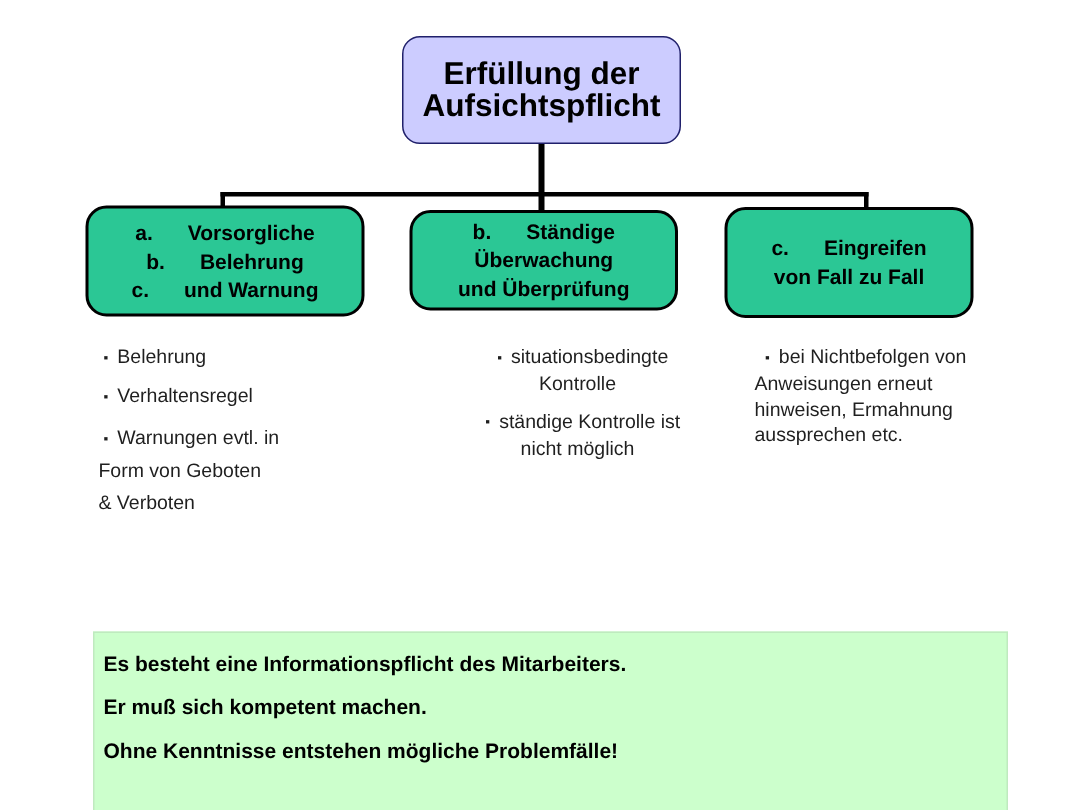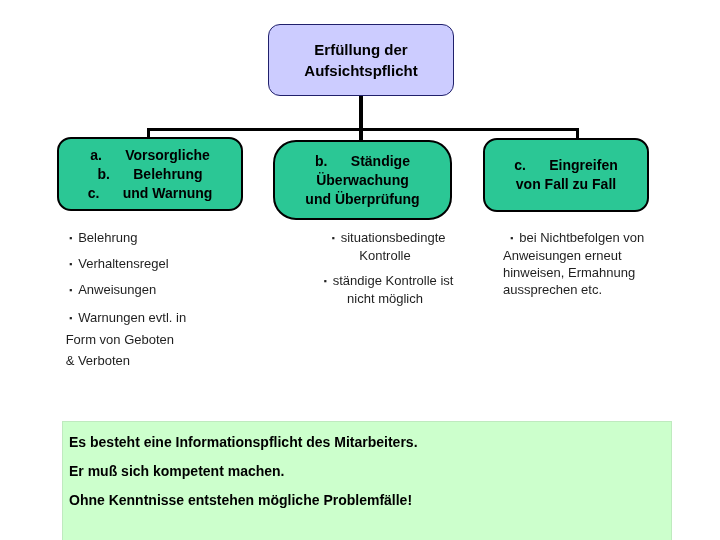--- a/index.html
+++ b/index.html
@@ -21,30 +21,30 @@
     justify-content: center;
     text-align: center;
     white-space: pre-wrap;
     font-weight: bold;
   }
   .top-box {
     left: 268px; top: 24px; width: 186px; height: 72px;
     background: #ccccff;
     border: 1.5px solid #20206b;
     border-radius: 12px;
-    font-size: 15px; line-height: 21px;
+    font-size: 21px; line-height: 21px;
   }
   .branch-box {
     background: #2bc795;
     border: 2px solid #000000;
     border-radius: 14px;
     font-size: 14px; line-height: 19px;
   }
   .branch-box.b0 { left: 57px;  top: 137px; width: 186px; height: 74px; }
-  .branch-box.b1 { left: 273px; top: 140px; width: 179px; height: 80px; border-radius: 23px; }
+  .branch-box.b1 { left: 273px; top: 140px; width: 179px; height: 67px; }
   .branch-box.b2 { left: 483px; top: 138px; width: 166px; height: 74px; }
   
   .conn { position: absolute; background: #000000; }
   .conn.v-main  { left: 359px; top: 96px;  width: 4px;   height: 46px; }
   .conn.h-bar   { left: 147px; top: 128px; width: 432px; height: 3px;  }
   .conn.d-left  { left: 147px; top: 128px; width: 3px;   height: 11px; }
   .conn.d-right { left: 576px; top: 128px; width: 3px;   height: 12px; }
   
   .bullet-col { position: absolute; top: 229px; font-size: 13px; line-height: 17px; color: #1f1f1f; }
   .bullet-col.c0 { left: 62px;  width: 190px; }
@@ -92,21 +92,20 @@
 c.      und Warnung</div>
   <div class="node branch-box b1">b.      Ständige
 Überwachung
 und Überprüfung</div>
   <div class="node branch-box b2">c.      Eingreifen
 von Fall zu Fall</div>
 
   <div class="bullet-col c0">
     <div class="bullet-item"><span class="blt">▪</span><span class="btxt">Belehrung</span></div>
     <div class="bullet-item"><span class="blt">▪</span><span class="btxt">Verhaltensregel</span></div>
-    <div class="bullet-item"><span class="blt">▪</span><span class="btxt">Anweisungen</span></div>
     <div class="bullet-item lh21"><span class="blt">▪</span><span class="btxt">Warnungen evtl. in
  Form von Geboten
  &amp; Verboten</span></div>
   </div>
 
   <div class="bullet-col c1">
     <div class="bullet-item"><span class="blt">▪</span><span class="btxt">situationsbedingte
 Kontrolle</span></div>
     <div class="bullet-item"><span class="blt">▪</span><span class="btxt">ständige Kontrolle ist
 nicht möglich</span></div>

